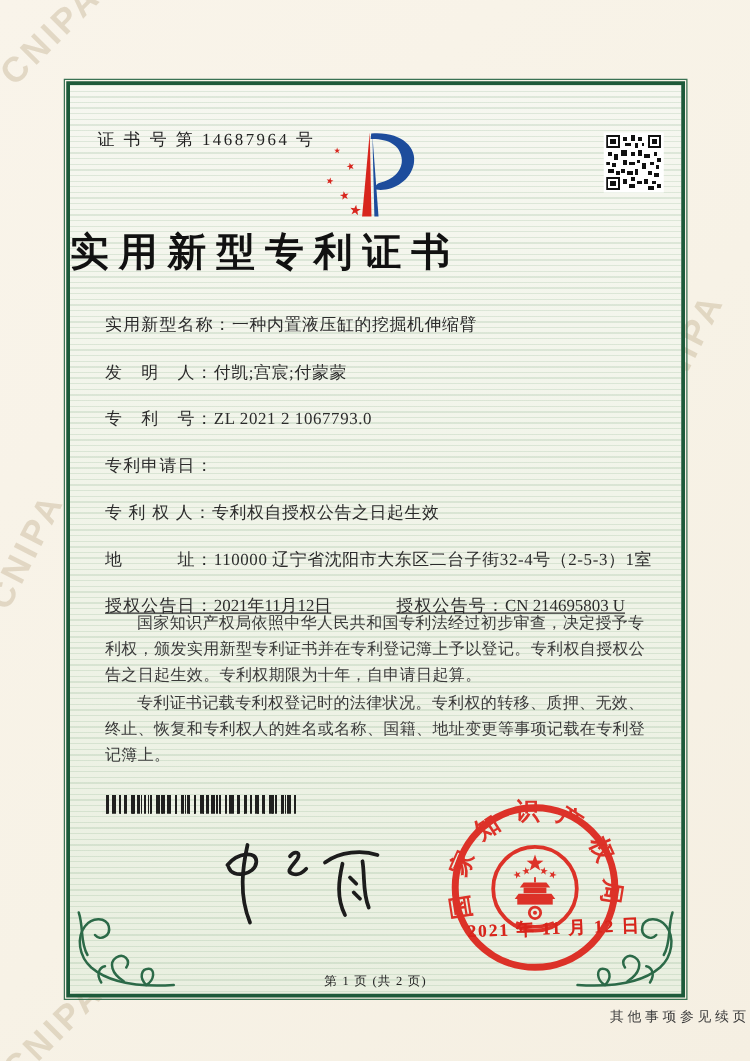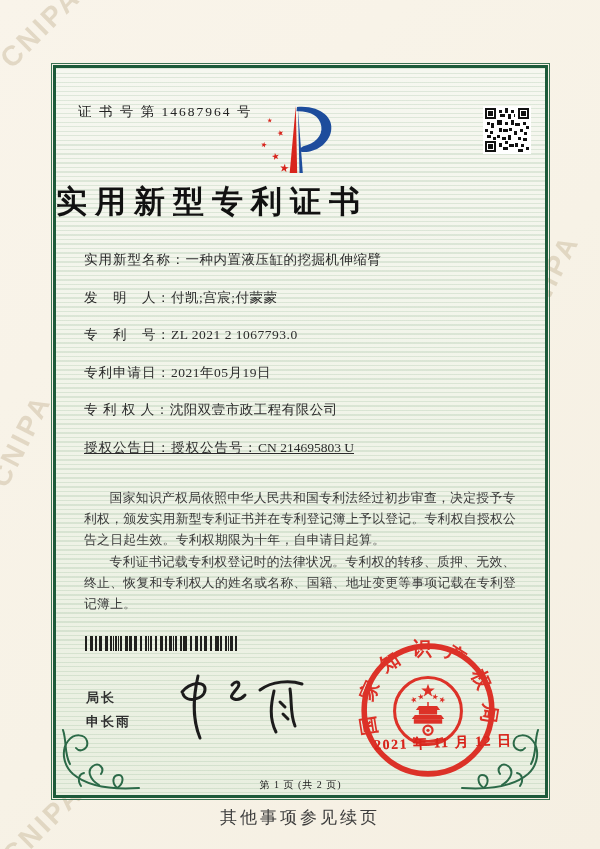--- a/index.html
+++ b/index.html
@@ -72,21 +72,21 @@
     color:#d8241b;font-size:14px;font-weight:bold;letter-spacing:1.5px;
     transform:rotate(-2deg);text-shadow:0 0 0.5px rgba(216,36,27,.6);
   }
 
   .page-info{position:absolute;left:0;top:710px;width:100%;text-align:center;font-size:10px;letter-spacing:1px;color:#222;}
 
   .ornament{position:absolute;bottom:1px;width:84px;height:66px;z-index:2;}
   .ornament.left{left:1px;}
   .ornament.right{right:1px;transform:scaleX(-1);}
 
-  .note{position:absolute;left:0;top:806px;width:100%;text-align:center;font-size:17px;letter-spacing:3px;color:#3c3c3c;}
+  .note{position:absolute;left:0;top:806px;width:100%;text-align:right;font-size:11px;letter-spacing:3px;color:#3c3c3c;}
 </style>
 </head>
 <body>
 
 <div class="canvas">
 
   <span class="wm w1">CNIPA</span>
   <span class="wm w2">CNIPA</span>
   <span class="wm w3">CNIPA</span>
   <span class="wm w4">CNIPA</span>
@@ -179,44 +179,44 @@
         <div class="row">
           <span class="lbl">发　明　人：</span>
           <span class="val">付凯;宫宸;付蒙蒙</span>
         </div>
         <div class="row">
           <span class="lbl">专　利　号：</span>
           <span class="val">ZL 2021 2 1067793.0</span>
         </div>
         <div class="row">
           <span class="lbl">专利申请日：</span>
-          <span class="val">2021年05月19日</span>
         </div>
         <div class="row">
           <span class="lbl">专 利 权 人：</span>
-          <span class="val">沈阳双壹市政工程有限公司</span>
+          <span class="val">专利权自授权公告之日起生效</span>
+        </div>
+        <div class="row">
+          <span class="lbl">地　　　址：</span>
+          <span class="val">110000 辽宁省沈阳市大东区二台子街32-4号（2-5-3）1室</span>
         </div>
         <div class="row grant">
           <span class="lbl">授权公告日：</span>
+          <span class="gval">2021年11月12日</span>
           <span class="lbl2">授权公告号：</span>
           <span>CN 214695803 U</span>
         </div>
       </div>
 
       <div class="paragraphs">
         <p>国家知识产权局依照中华人民共和国专利法经过初步审查，决定授予专利权，颁发实用新型专利证书并在专利登记簿上予以登记。专利权自授权公告之日起生效。专利权期限为十年，自申请日起算。</p>
         <p>专利证书记载专利权登记时的法律状况。专利权的转移、质押、无效、终止、恢复和专利权人的姓名或名称、国籍、地址变更等事项记载在专利登记簿上。</p>
       </div>
 
       <div class="barcode"></div>
 
-      <div class="sig-block">
-        <div>局长</div>
-        <div>申长雨</div>
-      </div>
 
       <svg class="signature" viewBox="0 0 150 75">
         <g fill="none" stroke="#1c1c1c" stroke-width="3" stroke-linecap="round">
           <path d="M24,6 C20,24 17,46 26,68"></path>
           <path d="M8,22 C16,12 32,10 31,20 C30,30 12,33 9,24"></path>
           <path d="M58,15 C62,10 67,12 64,17 C60,23 54,27 60,29 C66,31 69,27 71,25"></path>
           <path d="M86,20 C98,11 116,10 128,14"></path>
           <path d="M100,21 C97,34 95,48 102,62"></path>
           <path d="M116,19 C118,32 116,44 121,56"></path>
           <path d="M106,32 l5,5"></path>

